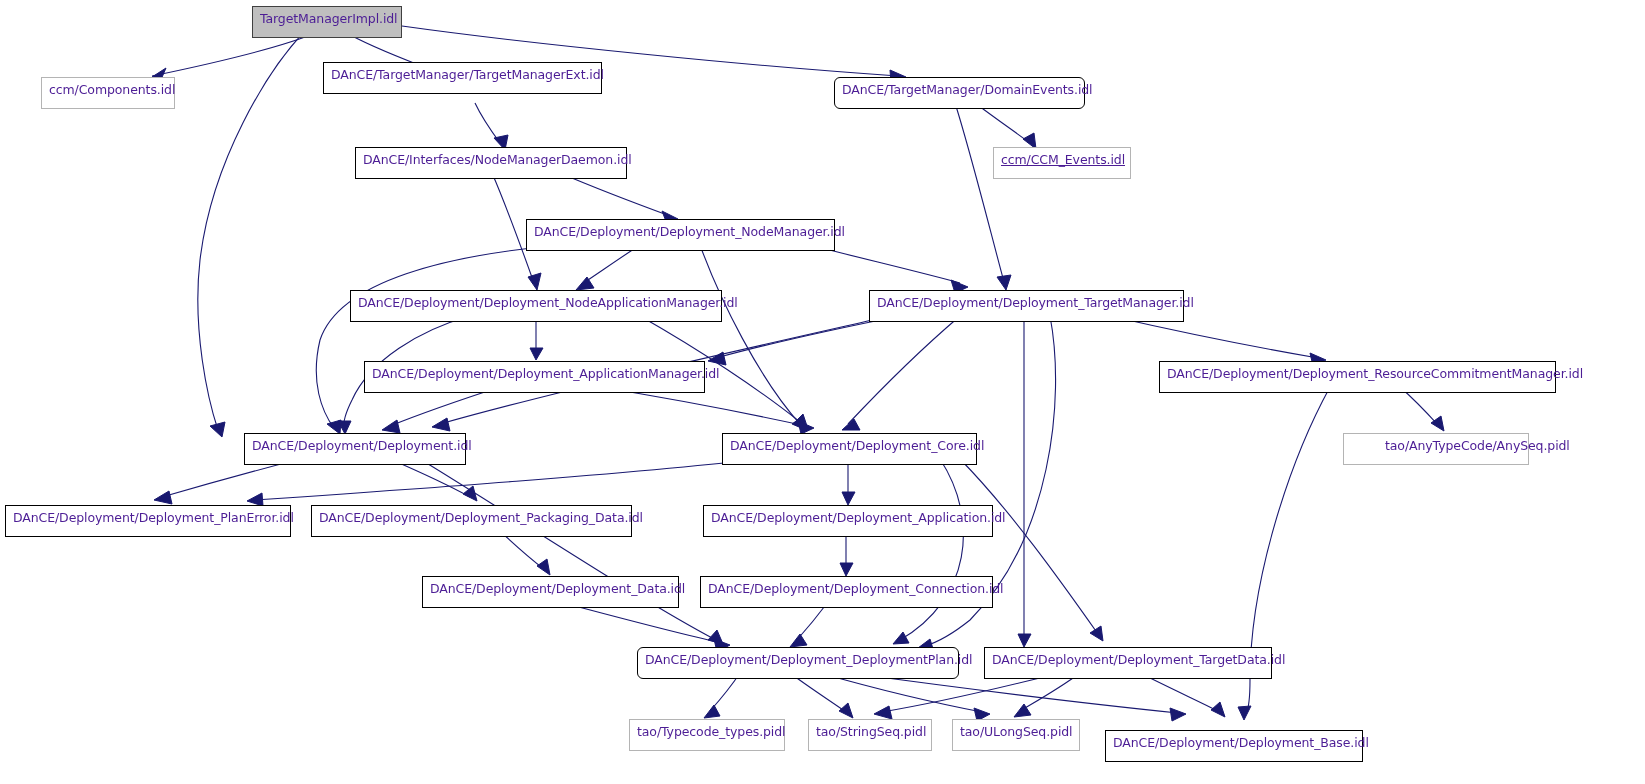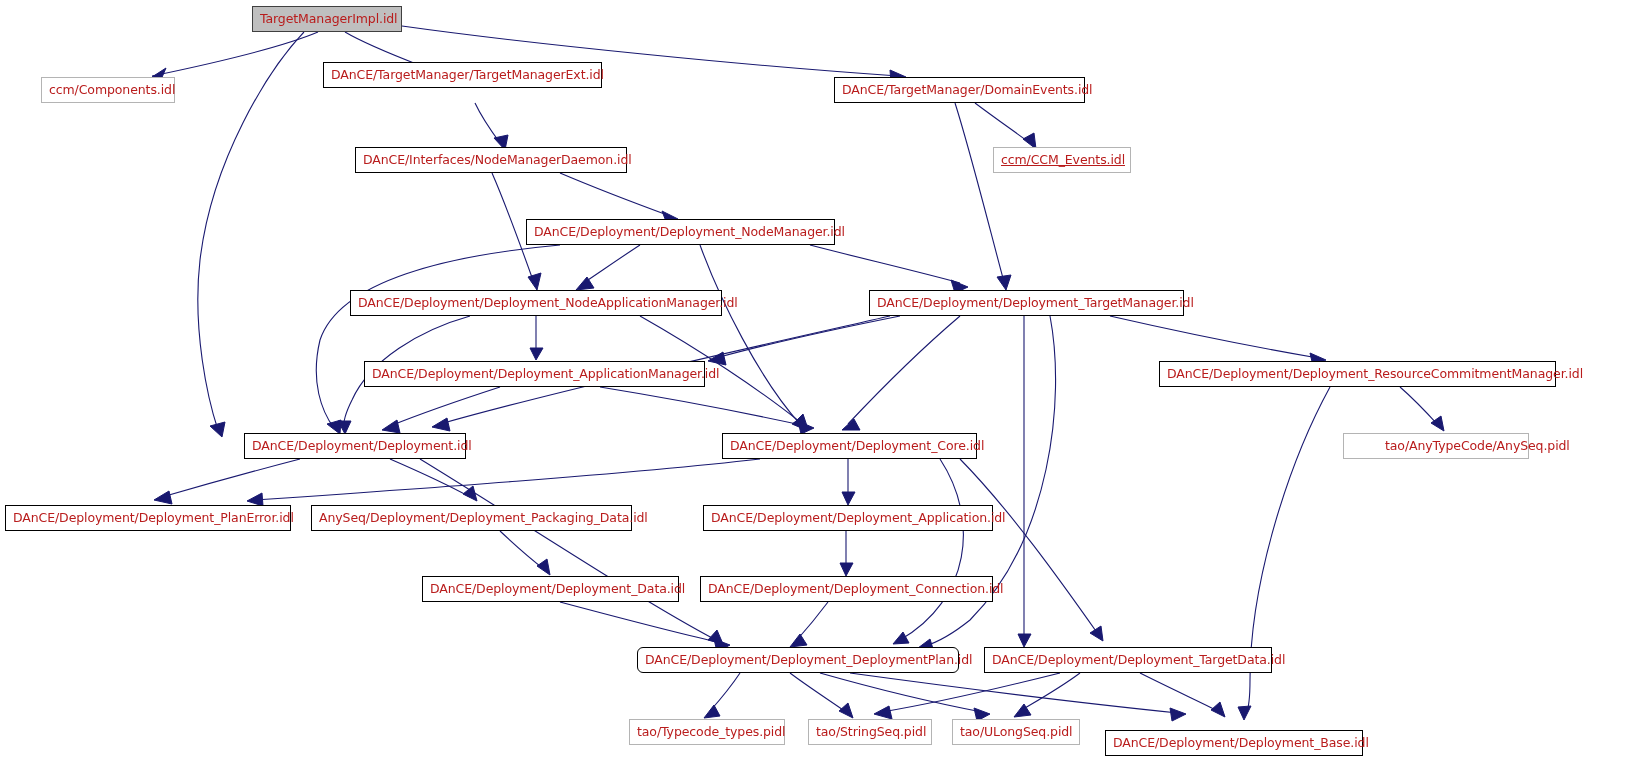--- a/index.html
+++ b/index.html
@@ -33,25 +33,25 @@
     stroke-width: 1.1;
   }
   svg.edge-layer polygon.arrowhead {
     fill: #191970;
     stroke: #191970;
     stroke-width: 1;
   }
   .node {
     position: absolute;
     box-sizing: border-box;
-    height: 26px;
+    height: 32px;
     line-height: 24px;
     text-align: center;
     font-size: 12.5px;
-    color: #b91c1c;
+    color: #4c1d95;
     background: #ffffff;
     border: 1px solid #000000;
     white-space: nowrap;
     padding: 0 7px;
     letter-spacing: -0.1px;
   }
   .node.leaf {
     border: 1px solid #b4b4b4;
   }
   .node.root {
@@ -152,33 +152,33 @@
         <path d="M 1080,673 C 1060,688 1035,702 1020,711"></path>
         <polygon class="arrowhead" points="1014,717 1024,704 1031,715"></polygon>
         <path d="M 1140,673 C 1170,688 1200,702 1218,711"></path>
         <polygon class="arrowhead" points="1225,717 1211,710 1220,702"></polygon>
       </g>
   </svg>
   <div id="nodes">
       <div class="node root" style="left: 252px; top: 6px; width: 150px;">TargetManagerImpl.idl</div>
       <div class="node leaf" style="left: 41px; top: 77px; width: 134px;">ccm/Components.idl</div>
       <div class="node" style="left: 307px; top: 62px; width: 279px; margin-left: 16px;">DAnCE/TargetManager/TargetManagerExt.idl</div>
-      <div class="node" style="left: 834px; top: 77px; width: 251px;">DAnCE/TargetManager/DomainEvents.idl</div>
+      <div class="node" style="left: 834px; top: 77px; width: 251px; border-radius: 6px;">DAnCE/TargetManager/DomainEvents.idl</div>
       <div class="node leaf" style="left: 993px; top: 147px; width: 138px; text-decoration: underline;">ccm/CCM_Events.idl</div>
       <div class="node" style="left: 355px; top: 147px; width: 272px;">DAnCE/Interfaces/NodeManagerDaemon.idl</div>
       <div class="node" style="left: 526px; top: 219px; width: 309px;">DAnCE/Deployment/Deployment_NodeManager.idl</div>
       <div class="node" style="left: 350px; top: 290px; width: 372px;">DAnCE/Deployment/Deployment_NodeApplicationManager.idl</div>
       <div class="node" style="left: 869px; top: 290px; width: 315px;">DAnCE/Deployment/Deployment_TargetManager.idl</div>
       <div class="node" style="left: 364px; top: 361px; width: 341px;">DAnCE/Deployment/Deployment_ApplicationManager.idl</div>
       <div class="node" style="left: 1159px; top: 361px; width: 397px;">DAnCE/Deployment/Deployment_ResourceCommitmentManager.idl</div>
       <div class="node" style="left: 244px; top: 433px; width: 222px;">DAnCE/Deployment/Deployment.idl</div>
       <div class="node" style="left: 722px; top: 433px; width: 255px;">DAnCE/Deployment/Deployment_Core.idl</div>
       <div class="node leaf" style="left: 1343px; top: 433px; width: 186px; padding-left: 41px;">tao/AnyTypeCode/AnySeq.pidl</div>
       <div class="node" style="left: 5px; top: 505px; width: 286px;">DAnCE/Deployment/Deployment_PlanError.idl</div>
-      <div class="node" style="left: 311px; top: 505px; width: 321px;">AnySeq/Deployment/Deployment_Packaging_Data.idl</div>
+      <div class="node" style="left: 311px; top: 505px; width: 321px;">DAnCE/Deployment/Deployment_Packaging_Data.idl</div>
       <div class="node" style="left: 703px; top: 505px; width: 290px;">DAnCE/Deployment/Deployment_Application.idl</div>
       <div class="node" style="left: 422px; top: 576px; width: 257px;">DAnCE/Deployment/Deployment_Data.idl</div>
       <div class="node" style="left: 700px; top: 576px; width: 293px;">DAnCE/Deployment/Deployment_Connection.idl</div>
       <div class="node" style="left: 637px; top: 647px; width: 322px; border-radius: 6px;">DAnCE/Deployment/Deployment_DeploymentPlan.idl</div>
       <div class="node" style="left: 984px; top: 647px; width: 288px;">DAnCE/Deployment/Deployment_TargetData.idl</div>
       <div class="node leaf" style="left: 629px; top: 719px; width: 156px; text-align: center;">tao/Typecode_types.pidl</div>
       <div class="node leaf" style="left: 808px; top: 719px; width: 124px;">tao/StringSeq.pidl</div>
       <div class="node leaf" style="left: 952px; top: 719px; width: 128px;">tao/ULongSeq.pidl</div>
       <div class="node" style="left: 1105px; top: 719px; width: 258px; margin-top: 11px;">DAnCE/Deployment/Deployment_Base.idl</div>
     </div>

